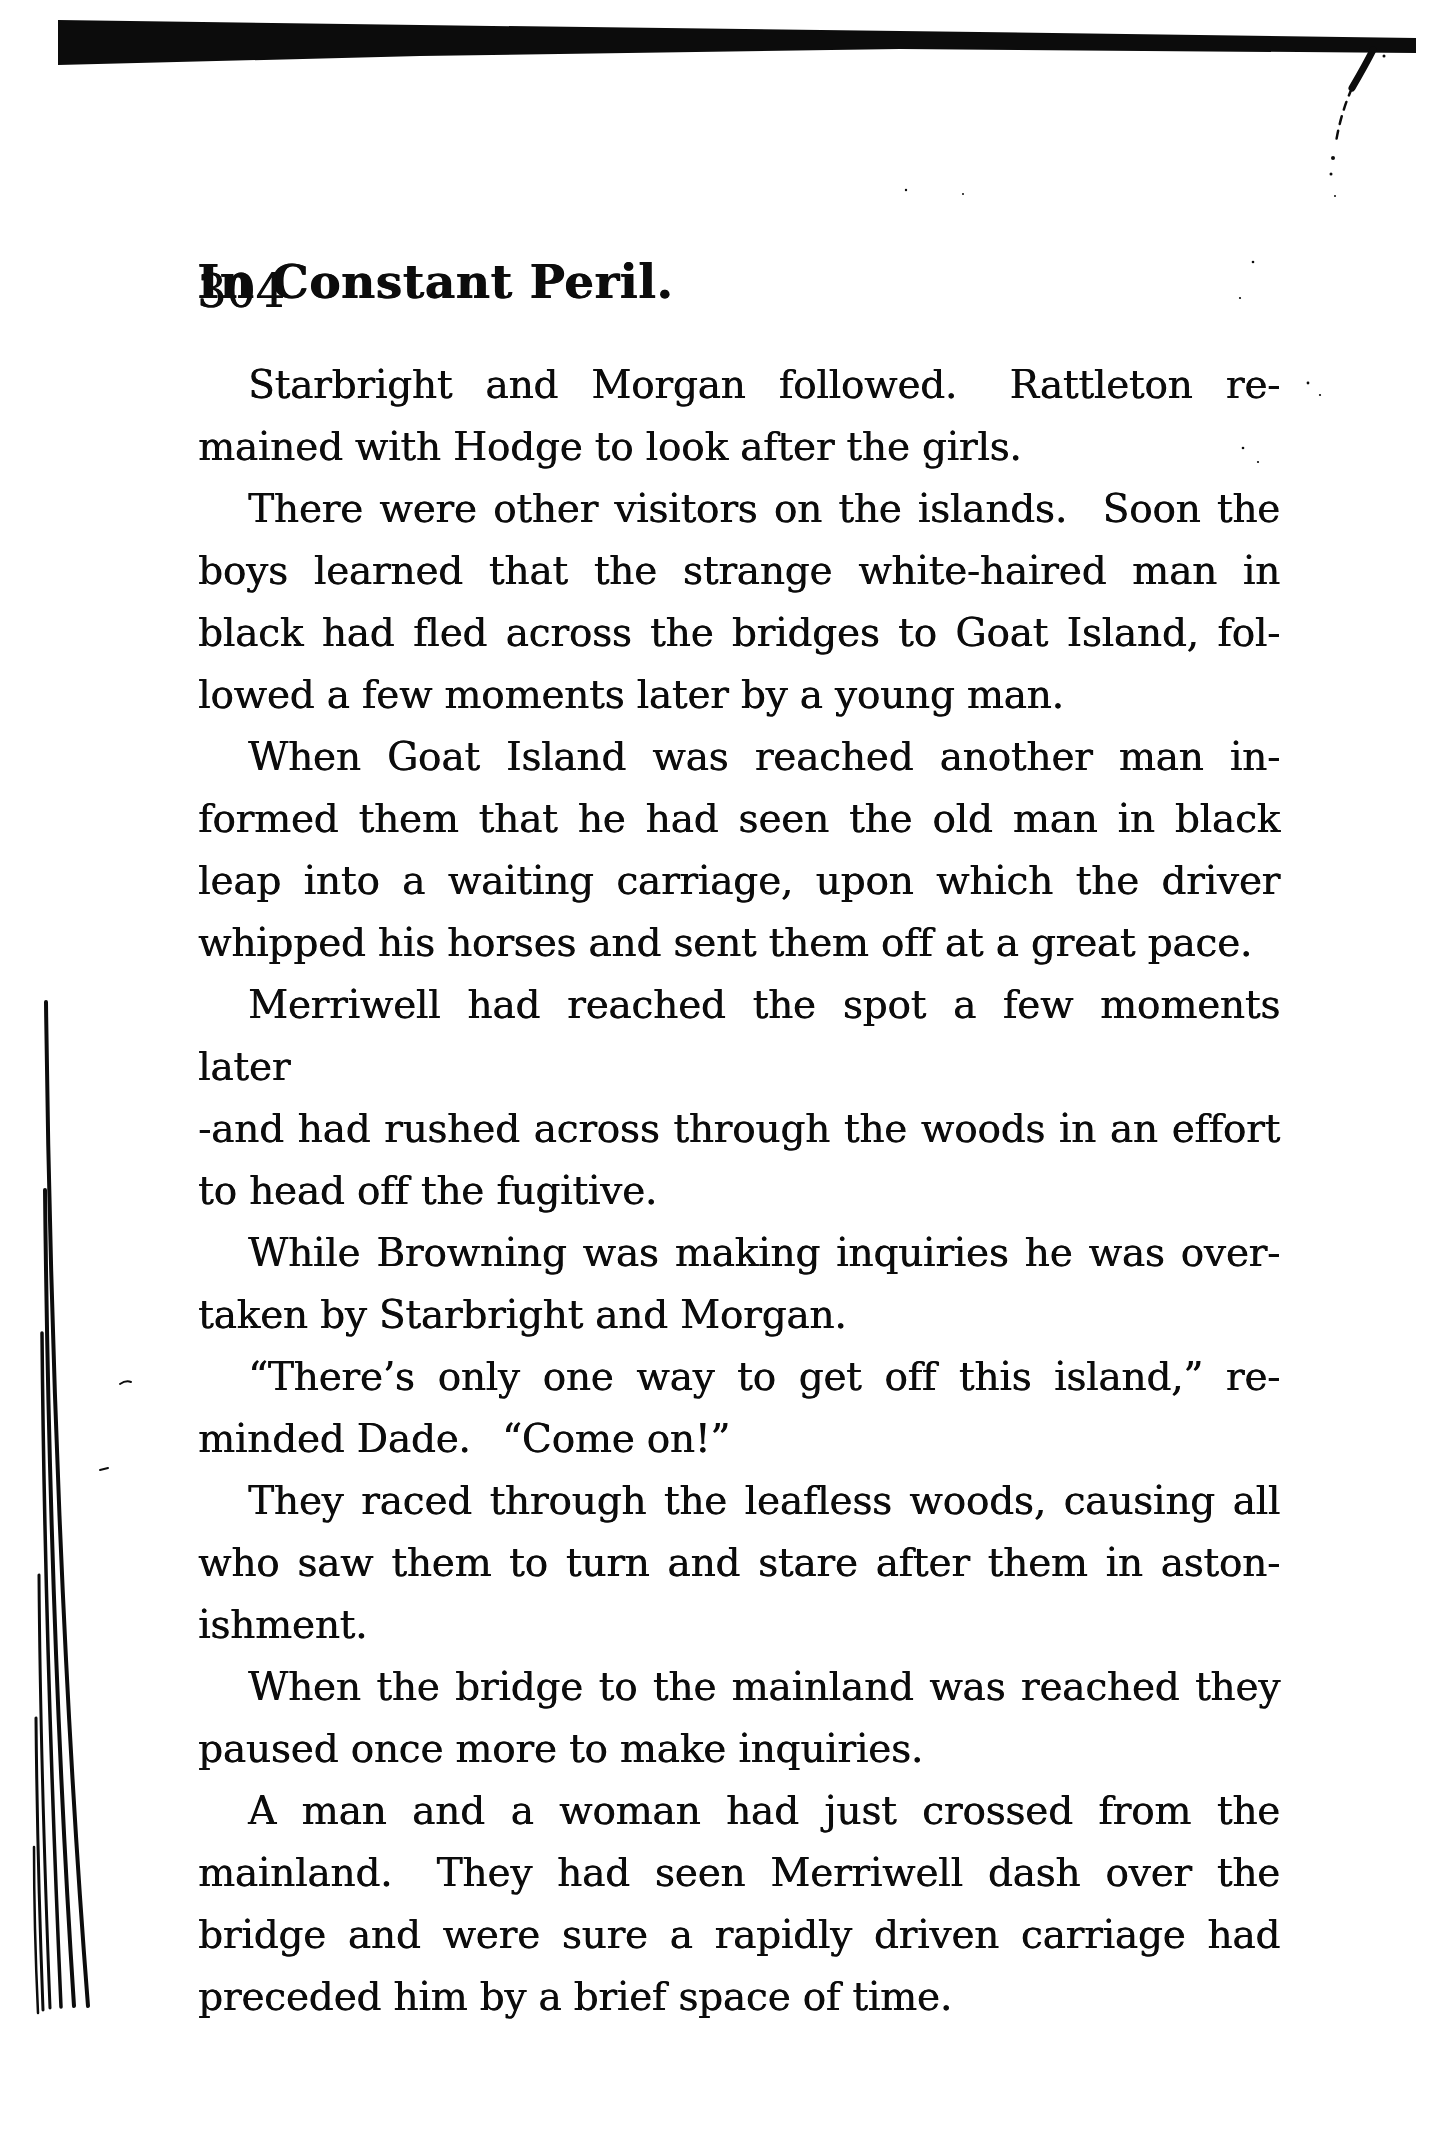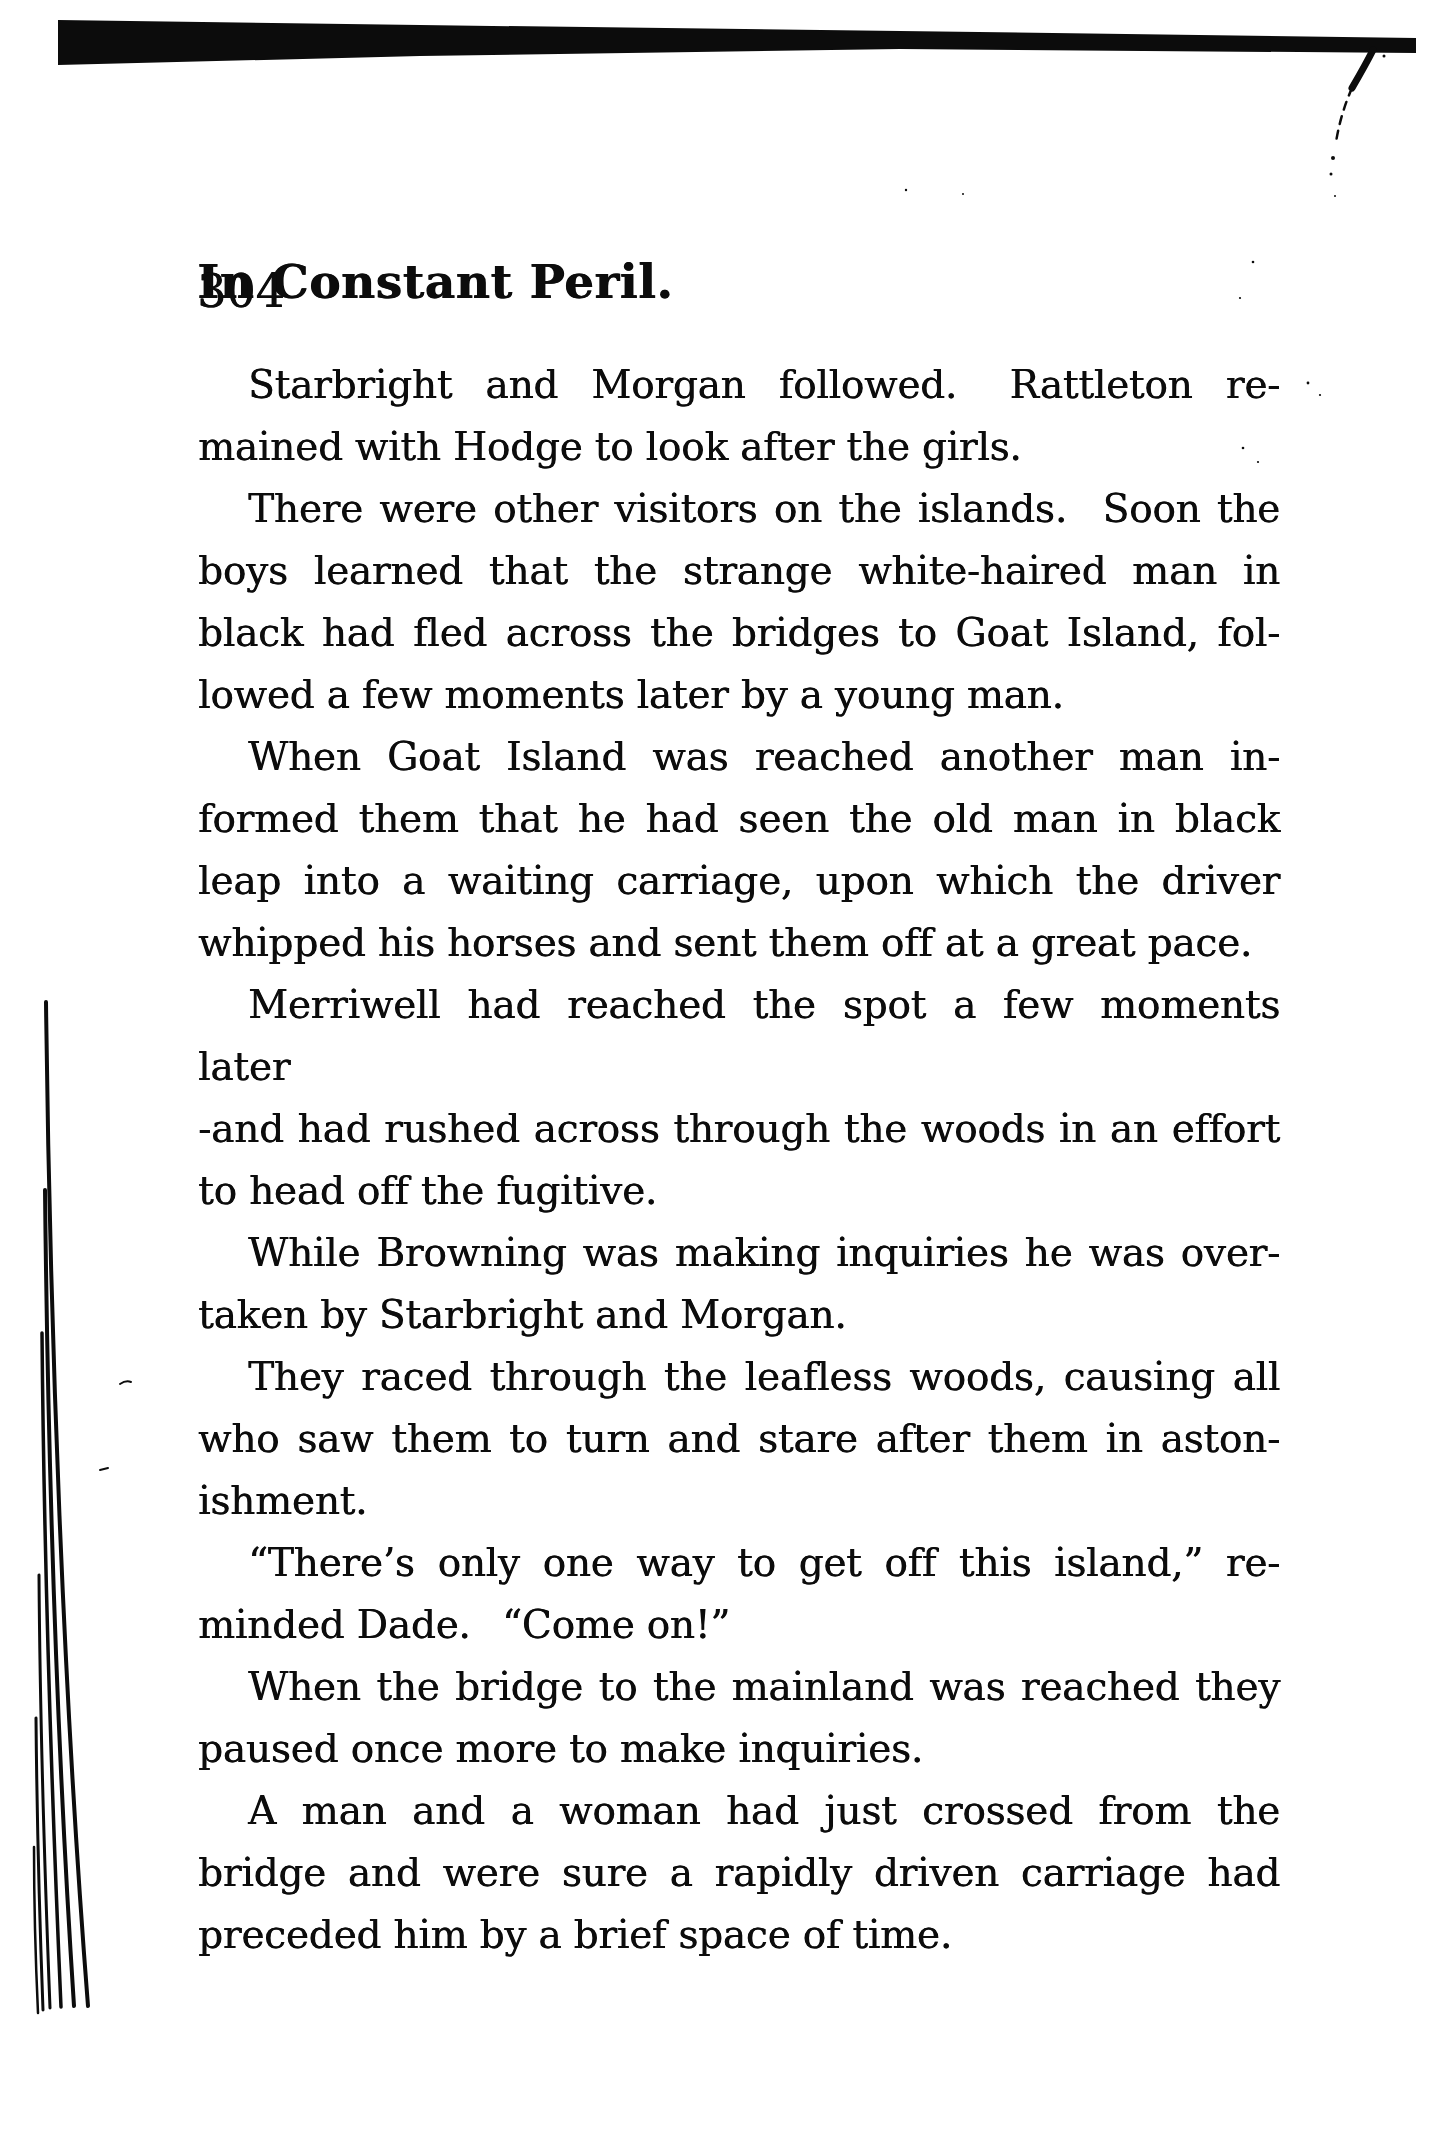--- a/index.html
+++ b/index.html
@@ -130,34 +130,35 @@
       <div class="paragraph">
         <div class="line first">Merriwell had reached the spot a few moments later</div>
         <div class="line">-and had rushed across through the woods in an effort</div>
         <div class="line last">to head off the fugitive.</div>
       </div>
       <div class="paragraph">
         <div class="line first">While Browning was making inquiries he was over-</div>
         <div class="line last">taken by Starbright and Morgan.</div>
       </div>
       <div class="paragraph">
+        <div class="line first">“There’s only one way to get off this island,” re-</div>
+        <div class="line last">minded Dade.  “Come on!”</div>
+      </div>
+      <div class="paragraph">
         <div class="line first">They raced through the leafless woods, causing all</div>
         <div class="line">who saw them to turn and stare after them in aston-</div>
         <div class="line last">ishment.</div>
-      </div>
-      <div class="paragraph">
-        <div class="line first">“There’s only one way to get off this island,” re-</div>
-        <div class="line last">minded Dade.  “Come on!”</div>
       </div>
       <div class="paragraph">
         <div class="line first">When the bridge to the mainland was reached they</div>
         <div class="line last">paused once more to make inquiries.</div>
       </div>
       <div class="paragraph">
         <div class="line first">A man and a woman had just crossed from the</div>
+        <div class="line">mainland.  They had seen Merriwell dash over the</div>
         <div class="line">bridge and were sure a rapidly driven carriage had</div>
         <div class="line last">preceded him by a brief space of time.</div>
       </div>
       <div class="paragraph">
       </div>
     </main>
 
 </div>
 
 </body></html>

